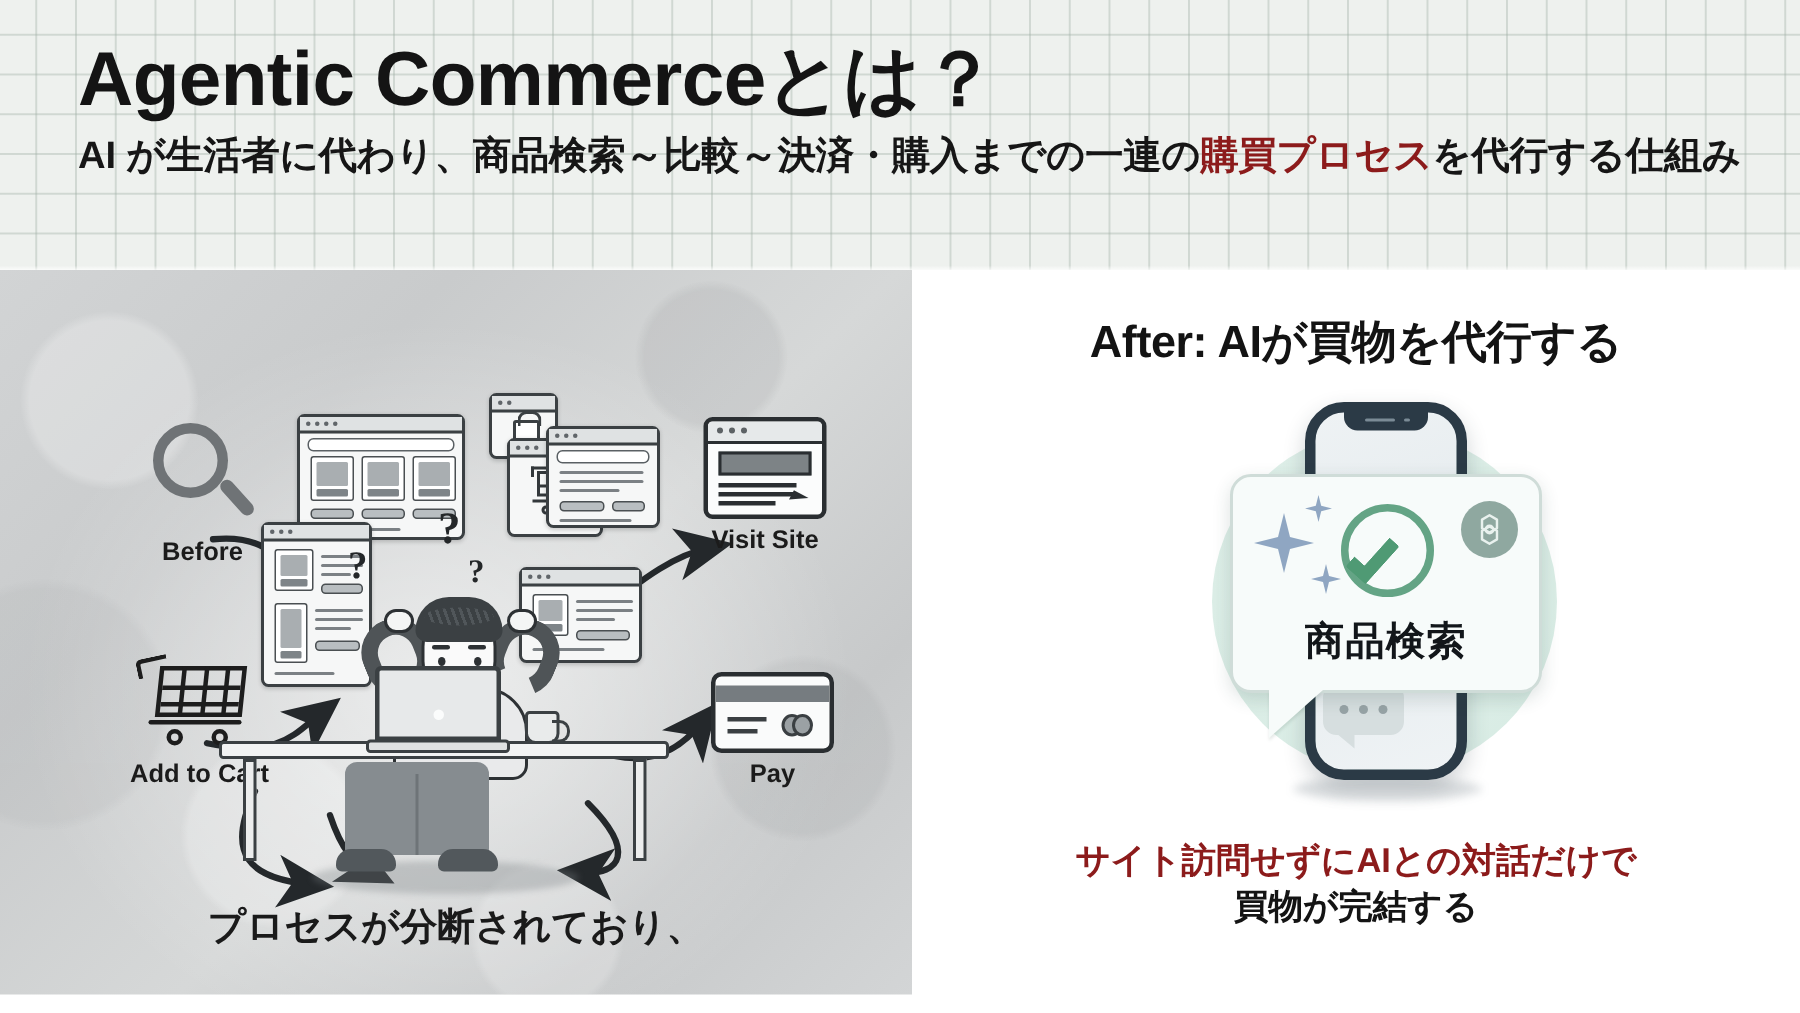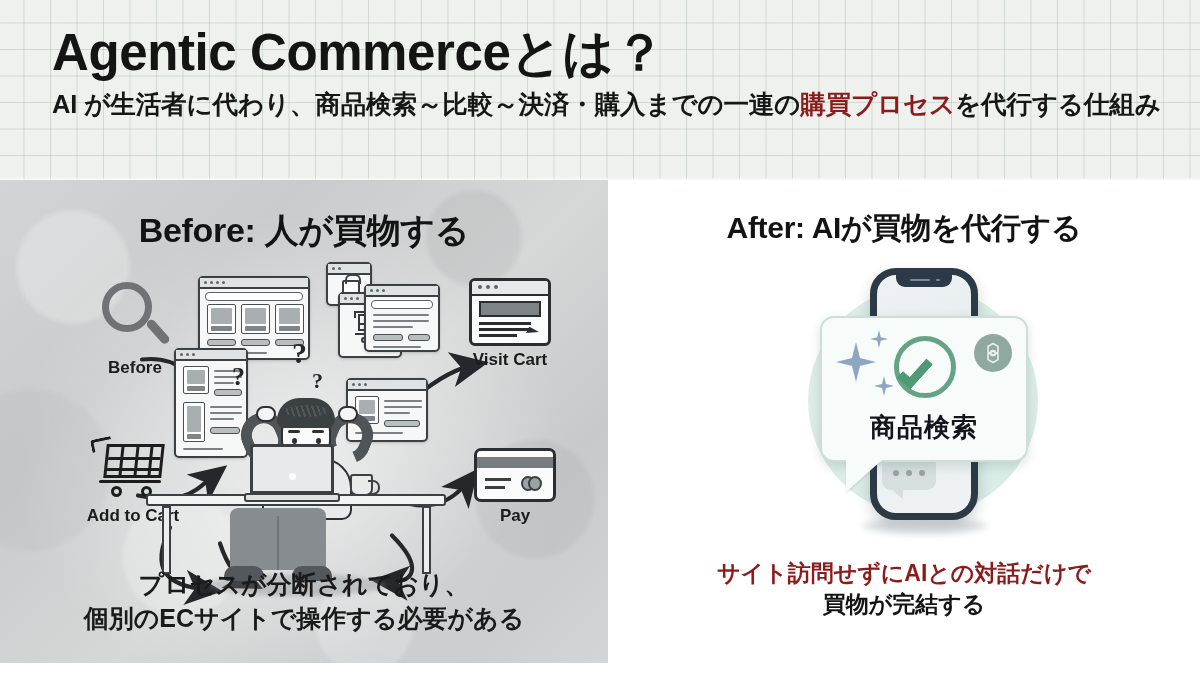--- a/index.html
+++ b/index.html
@@ -286,21 +286,20 @@
 <div id="slide">
 
   <div class="header">
     <div class="h-title">Agentic Commerceとは？</div>
     <div class="h-sub"><span>AI が生活者に代わり、商品検索～比較～決済・購入までの一連の</span><span class="hl">購買プロセス</span><span>を代行する仕組み</span></div>
   </div>
 
   <div class="panel-left">
     <div class="grain"></div>
 
-    <div class="panel-title-left">Before: 人が買物する</div>
 
     <div class="illo-left">
 
       <svg class="arrows" viewBox="0 0 608 400">
         <defs>
           <marker id="ah" markerWidth="9" markerHeight="9" refX="5" refY="4.2" orient="auto">
             <path d="M0,0 L9,4.2 L0,8.4 L2.4,4.2 Z" fill="#24282b"></path>
           </marker>
         </defs>
         <g fill="none" stroke="#24282b" stroke-width="4.2" stroke-linecap="round" marker-end="url(#ah)">
@@ -328,21 +327,21 @@
               <i style="left:6px"></i>
               <i style="left:14px"></i>
               <i style="left:22px"></i>
             </div>
           <div class="hero"></div>
           <div class="ln" style="top:41px;width:52px"></div>
           <div class="ln" style="top:47px;width:52px"></div>
           <div class="ln" style="top:53px;width:38px"></div>
           <div class="cursor"></div>
         </div>
-        <div class="lbl">Visit Cart</div>
+        <div class="lbl">Visit Site</div>
       </div>
 
       <div class="node" style="left:58px;top:180px;width:150px;">
         <div class="cart">
           <div class="handle"></div>
           <div class="basket"></div>
           <div class="vline" style="left:31px"></div>
           <div class="vline" style="left:46px"></div>
           <div class="vline" style="left:60px"></div>
           <div class="bar"></div>
@@ -509,21 +508,20 @@
         <div class="laptop" style="left:76px;top:182px;">
           <div class="scr"></div>
             <div class="base"></div>
         </div>
         <div class="mug" style="left:182px;top:212px;"></div>
       </div>
     </div>
 
     <div class="caption-left">
       <div>プロセスが分断されており、</div>
-      <div>個別のECサイトで操作する必要がある</div>
     </div>
   </div>
 
   <div class="panel-right">
     <div class="panel-title-right">After: AIが買物を代行する</div>
 
     <div>
       <div class="mint"></div>
       <div class="phone-shadow"></div>
 

